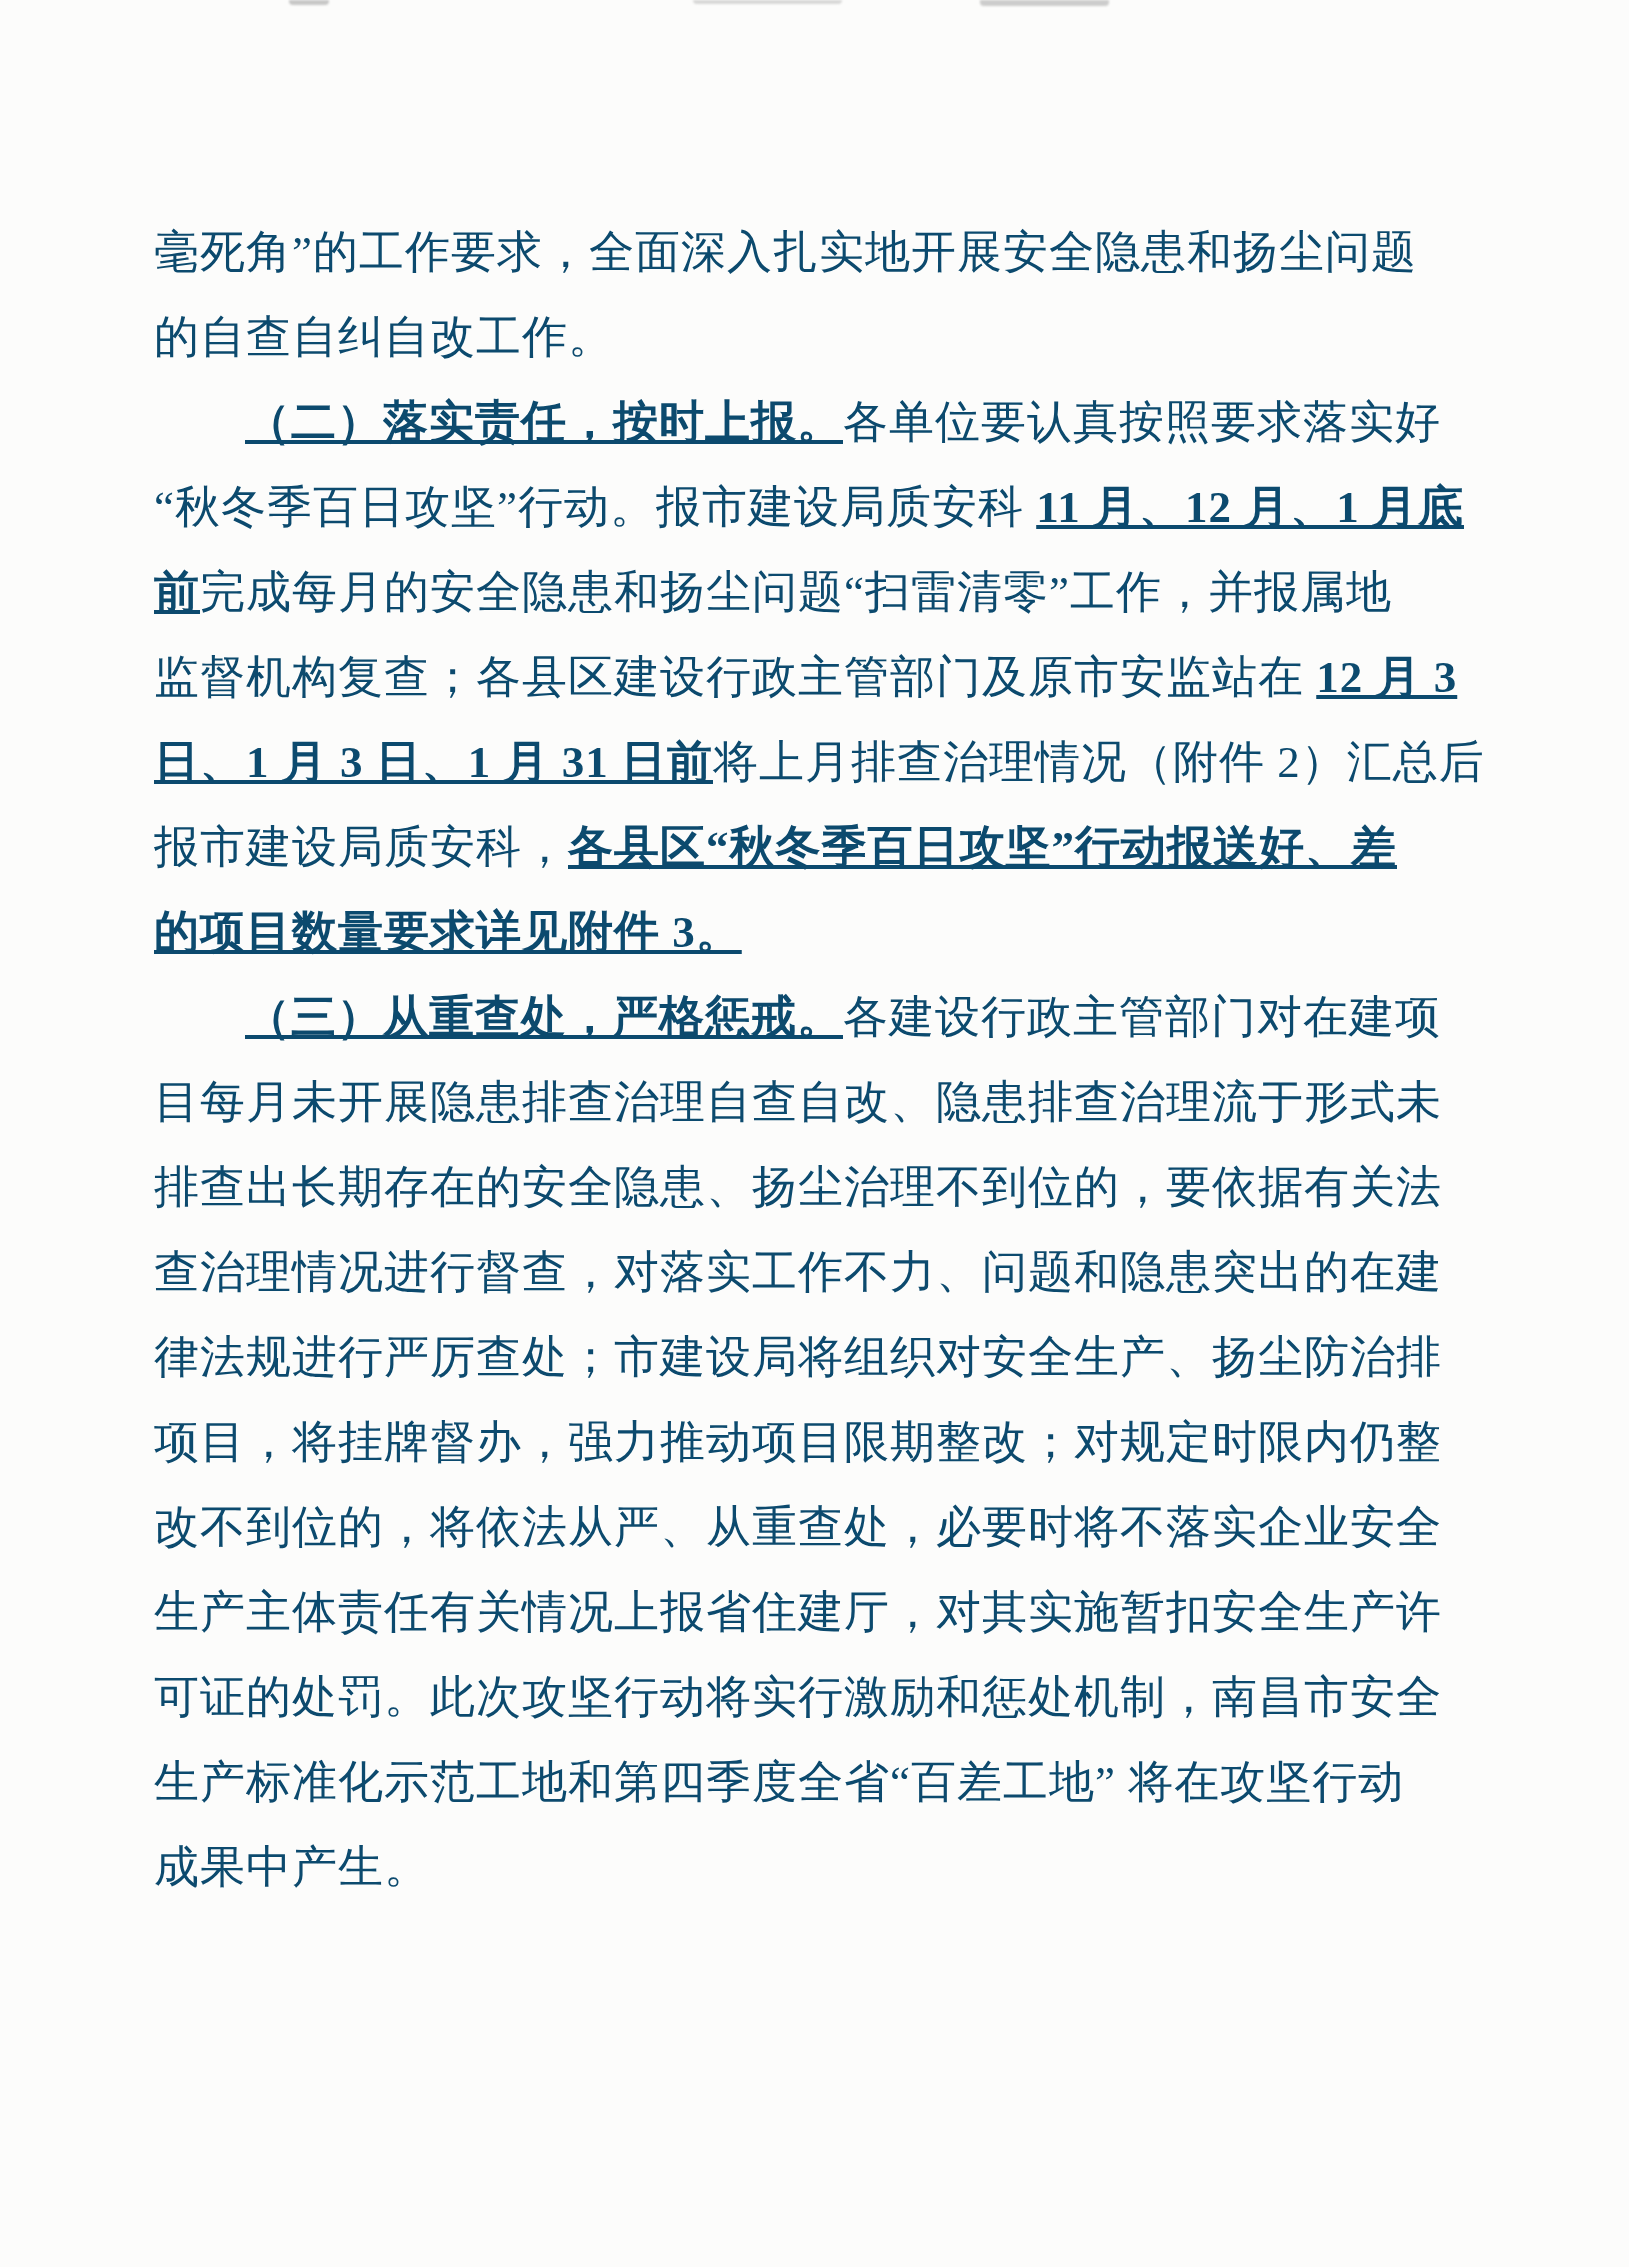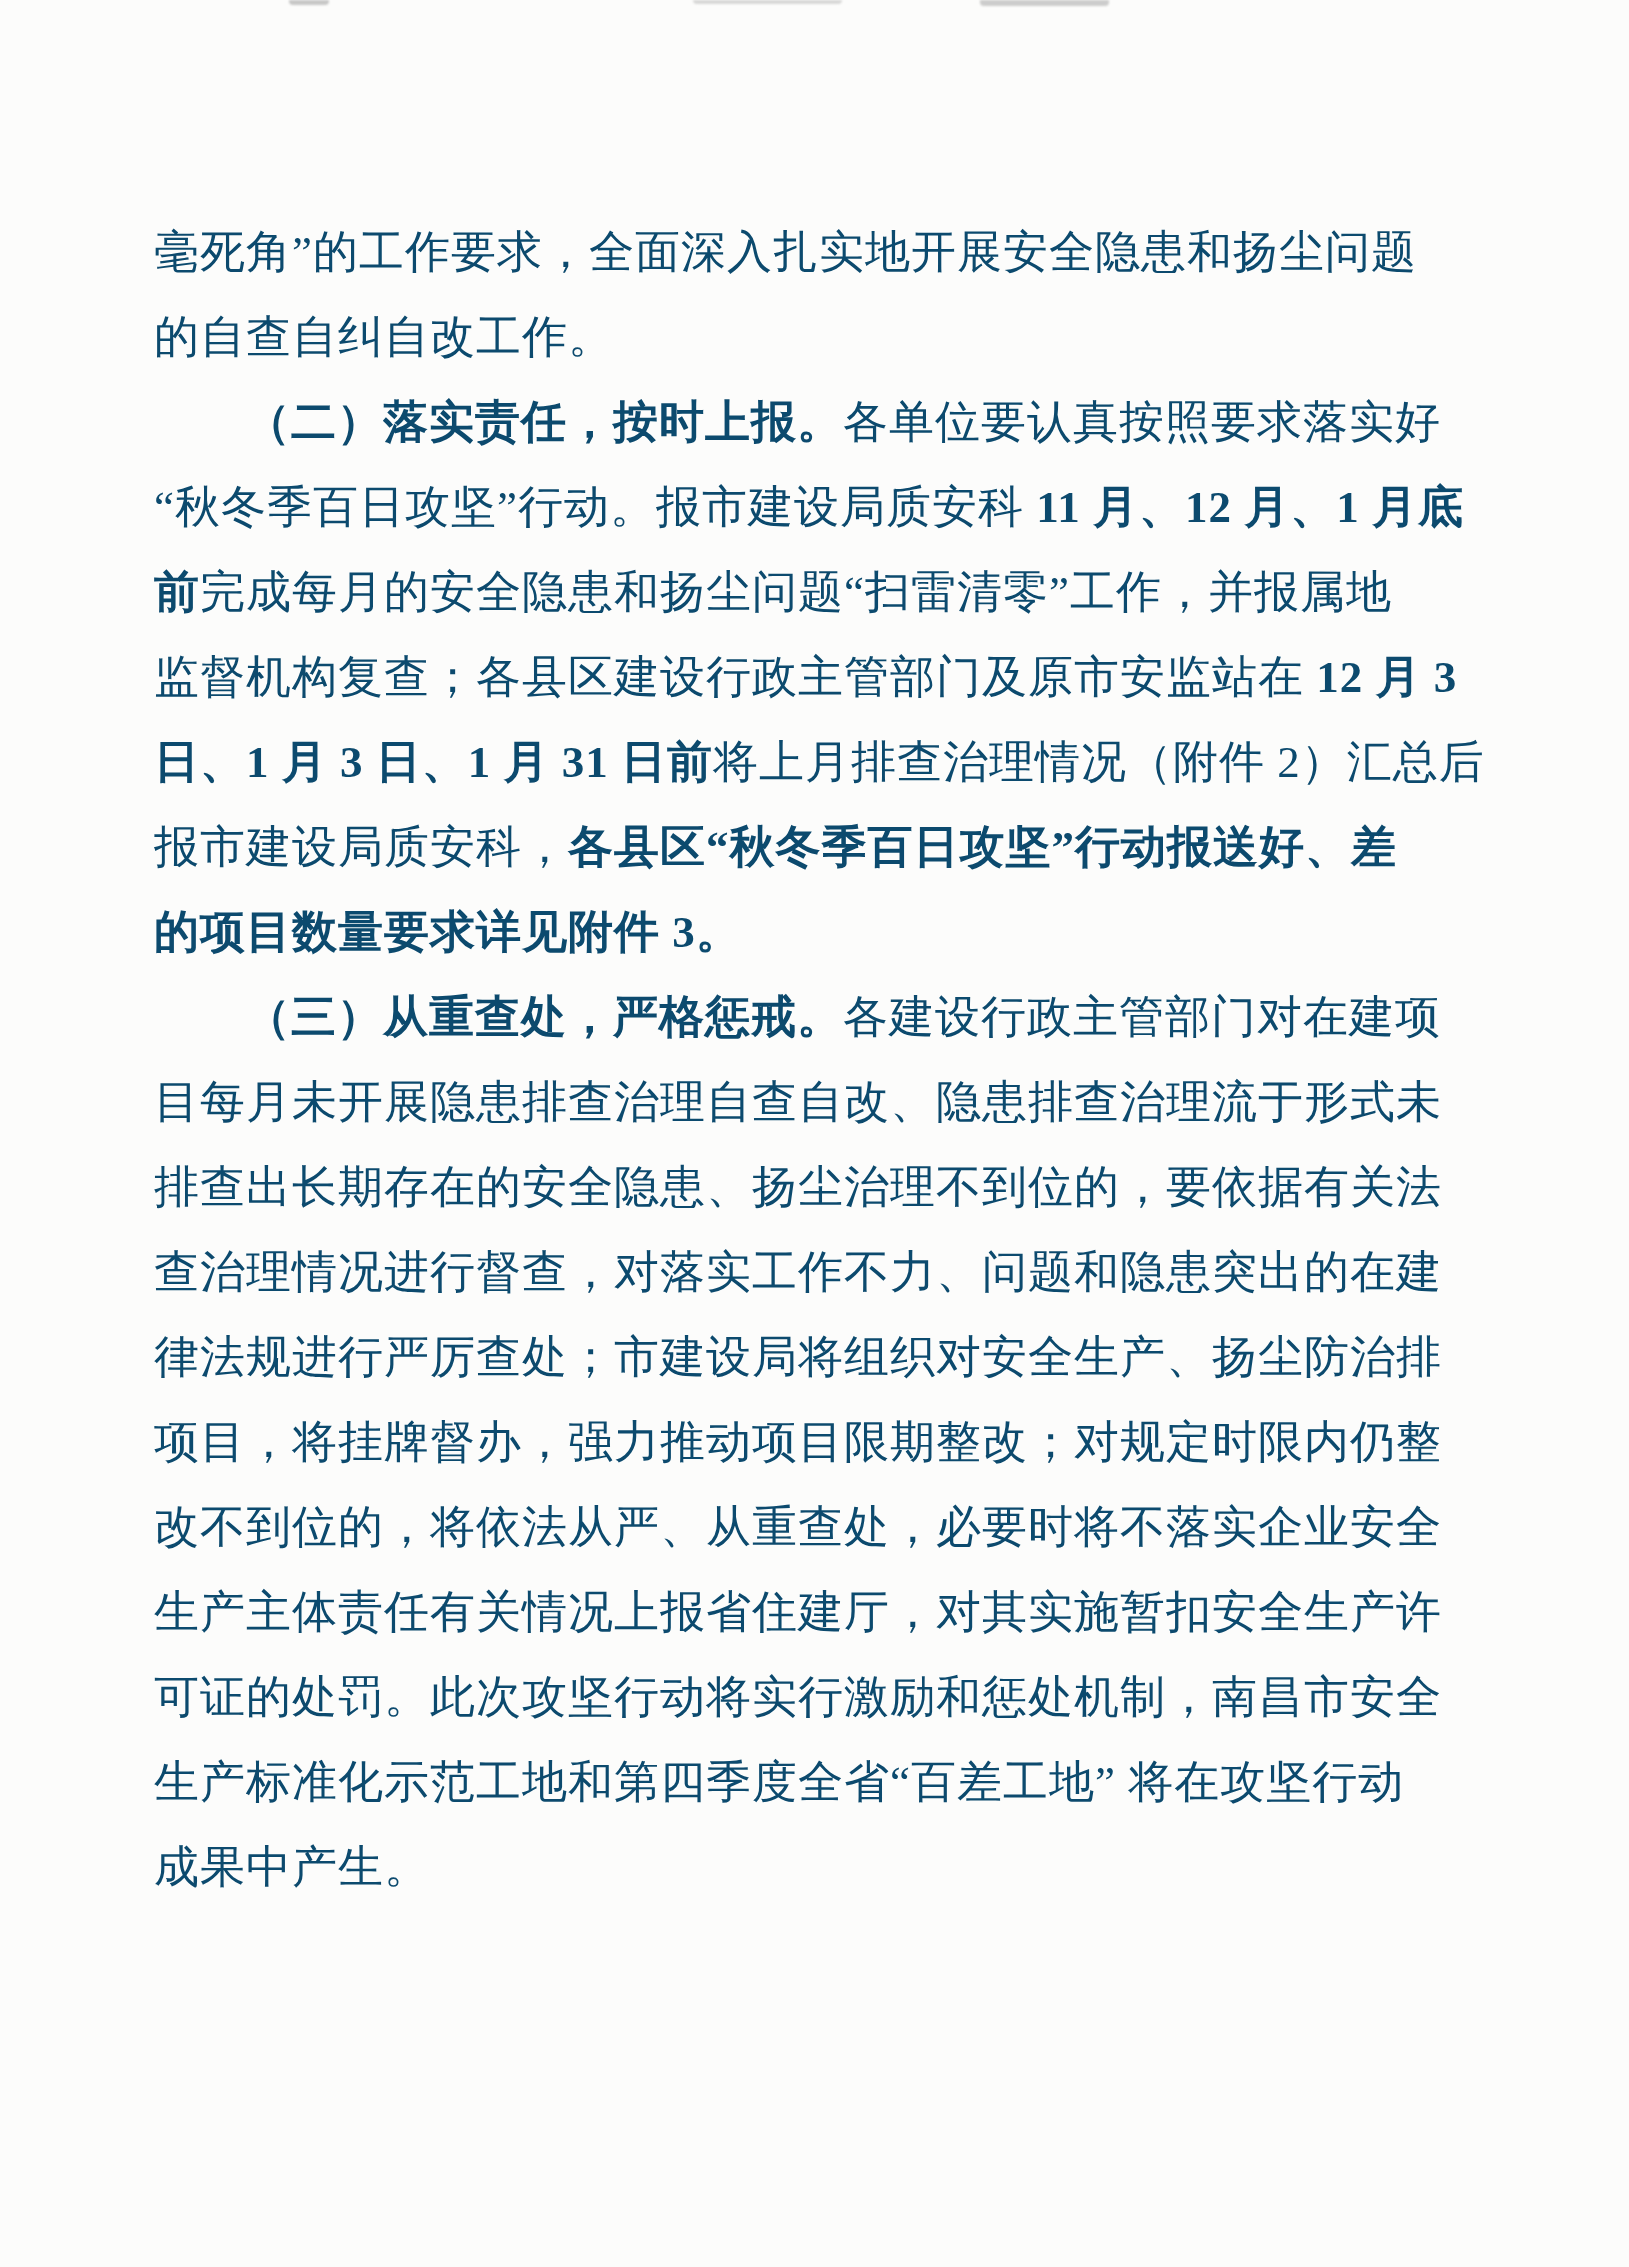--- a/index.html
+++ b/index.html
@@ -35,21 +35,21 @@
   .line {
     height: 85px;
     line-height: 85px;
     font-size: 45px;
     letter-spacing: 1px;
     white-space: nowrap;
     text-align: left;
   }
   .line.indent { padding-left: 91px; }
   .seg { font-weight: 400; }
-  .seg.bold { font-weight: 700; }
+  .seg.bold { font-weight: 700; text-decoration: underline; }
 </style>
 </head>
 <body>
 
 <div id="artifact-1" class="scan-artifact"></div>
 <div id="artifact-2" class="scan-artifact"></div>
 <div id="artifact-3" class="scan-artifact"></div>
 
 <main class="page-body">
   <div>

